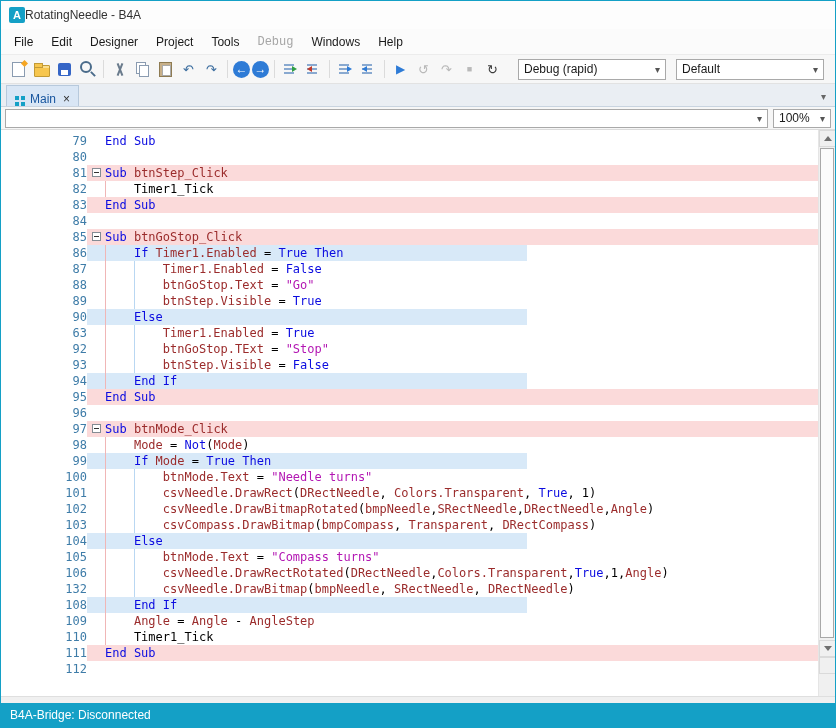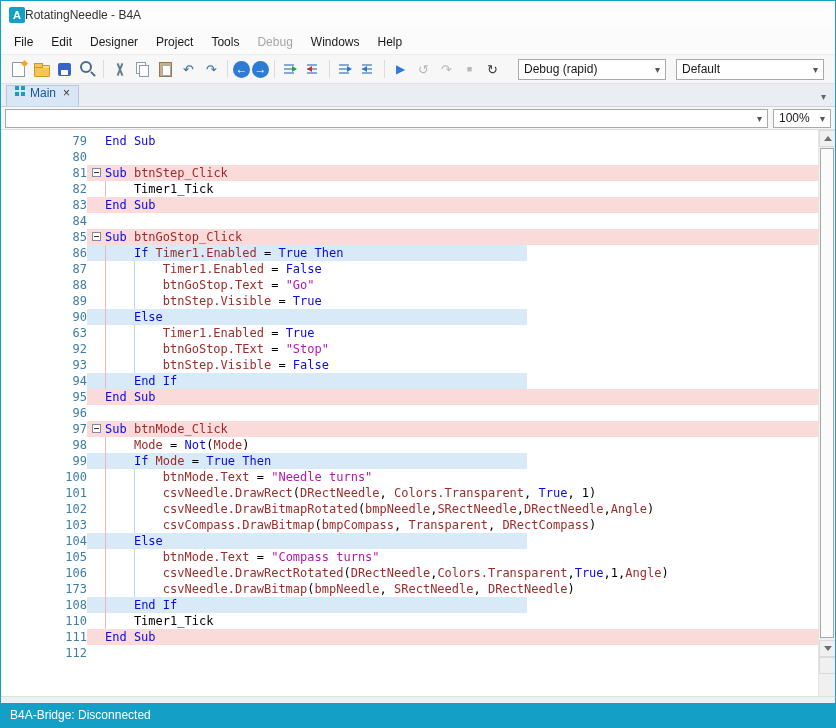--- a/index.html
+++ b/index.html
@@ -7,21 +7,21 @@
   .window { width:836px; height:728px; border:1px solid var(--accent,#14A0C6); display:flex; flex-direction:column; background:#fff; overflow:hidden; }
 
   
   .titlebar { height:28px; flex:none; display:flex; align-items:center; padding:0 8px; background:#FDFDFD; }
   .applogo { width:16px; height:16px; background:var(--accent,#14A0C6); color:#fff; font-weight:bold; font-size:11px; display:flex; align-items:center; justify-content:center; border-radius:2px; flex:none; }
   .title { margin-left:0; font-size:12px; color:#333; }
 
   
   .menubar { height:25px; flex:none; display:flex; align-items:center; padding:0 4px; background:#FBFBFB; }
   .mi { padding:4px 9px; font-size:12px; color:#1A1A1A; cursor:default; }
-  .mi.dis { color:#A6A6A6; }
+  .mi.dis { color:#A6A6A6;font-family:Liberation Mono, monospace; }
 
   
   .toolbar { height:30px; flex:none; display:flex; align-items:center; padding:0 6px; background:#F7F7F7; border-top:1px solid #ECECEC; border-bottom:1px solid #E2E2E2; }
   .tbicons { display:flex; align-items:center; }
   .tbi { width:21px; height:21px; margin:0 1px; position:relative; display:flex; align-items:center; justify-content:center; font-size:13px; color:#3E6FA0; border-radius:2px; }
   .tbi.disabled { color:#B9B9B9; }
   .tsep { width:1px; height:18px; background:#DBDBDB; margin:0 4px; flex:none; }
 
   .n-back-icon, .n-forward-icon { background:#2E7BD6; color:#fff; border-radius:50%; width:17px; height:17px; font-size:12px; }
   .n-run-icon { color:#2E7BD6; font-size:12px; }
@@ -53,21 +53,21 @@
 
   
   .combo { height:21px; border:1px solid #A9A9A9; background:#fff; display:flex; align-items:center; font-size:12px; color:#1A1A1A; }
   .combo-label { flex:1; padding:0 5px; white-space:nowrap; overflow:hidden; }
   .combo-arrow { width:15px; text-align:center; color:#555; font-size:10px; flex:none; }
   .combo.debug  { width:148px; margin-left:14px; }
   .combo.config { width:148px; margin-left:10px; }
 
   
   .tabbar { height:23px; flex:none; display:flex; align-items:flex-end; background:#EAEEF3; border-bottom:1px solid #C9D4E0; padding:0 5px; }
-  .tab { display:flex; align-items:flex-start; height:21px; padding:0 8px; background:#D9E6F5; border:1px solid #B7C9DC; border-bottom:none; font-size:12px; color:#17559E; gap:5px; }
+  .tab { display:flex; align-items:flex-end; height:21px; padding:0 8px; background:#D9E6F5; border:1px solid #B7C9DC; border-bottom:none; font-size:12px; color:#17559E; gap:5px; }
   .tab-ic { width:10px; height:10px; position:relative; flex:none; }
   .tab-ic::before { content:""; position:absolute; left:0; top:0; width:4px; height:4px; background:var(--accent,#14A0C6); box-shadow:6px 0 0 var(--accent,#14A0C6), 0 6px 0 var(--accent,#14A0C6), 6px 6px 0 var(--accent,#14A0C6); }
   .tab-x { color:#333; font-size:12px; margin-left:2px; }
   .tab-ovf { margin-left:auto; color:#666; font-size:10px; padding:0 4px 4px 0; }
 
   
   .navrow { height:23px; flex:none; display:flex; align-items:center; background:#F6F6F6; padding:0 4px; border-bottom:1px solid #DCDCDC; gap:5px; }
   .combo.subsel { flex:1; height:19px; }
   .combo.zoom { width:58px; height:19px; }
 
@@ -356,29 +356,35 @@
         <div class="line">
           <div class="vl vp" style="left: 88px;"></div>
           <div class="vl vb" style="left: 116.9px;"></div>
           <span class="ln">106</span>
           <span class="gut"></span>
           <span class="code"><span class="t-p">        </span><span class="t-i">csvNeedle.DrawRectRotated</span><span class="t-p">(</span><span class="t-i">DRectNeedle</span><span class="t-p">,</span><span class="t-i">Colors.Transparent</span><span class="t-p">,</span><span class="t-k">True</span><span class="t-p">,1,</span><span class="t-i">Angle</span><span class="t-p">)</span></span>
         </div>
         <div class="line">
           <div class="vl vp" style="left: 88px;"></div>
           <div class="vl vb" style="left: 116.9px;"></div>
-          <span class="ln">173</span>
+          <span class="ln">132</span>
           <span class="gut"></span>
           <span class="code"><span class="t-p">        </span><span class="t-i">csvNeedle.DrawBitmap</span><span class="t-p">(</span><span class="t-i">bmpNeedle</span><span class="t-p">, </span><span class="t-i">SRectNeedle</span><span class="t-p">, </span><span class="t-i">DRectNeedle</span><span class="t-p">)</span></span>
         </div>
         <div class="line blue">
           <div class="vl vp" style="left: 88px;"></div>
           <span class="ln">108</span>
           <span class="gut"></span>
           <span class="code"><span class="t-p">    </span><span class="t-k">End If</span></span>
+        </div>
+        <div class="line">
+          <div class="vl vp" style="left: 88px;"></div>
+          <span class="ln">109</span>
+          <span class="gut"></span>
+          <span class="code"><span class="t-p">    </span><span class="t-i">Angle</span><span class="t-p"> = </span><span class="t-i">Angle</span><span class="t-p"> - </span><span class="t-i">AngleStep</span></span>
         </div>
         <div class="line">
           <div class="vl vp" style="left: 88px;"></div>
           <span class="ln">110</span>
           <span class="gut"></span>
           <span class="code"><span class="t-p">    Timer1_Tick</span></span>
         </div>
         <div class="line pink">
           <span class="ln">111</span>
           <span class="gut"></span>

